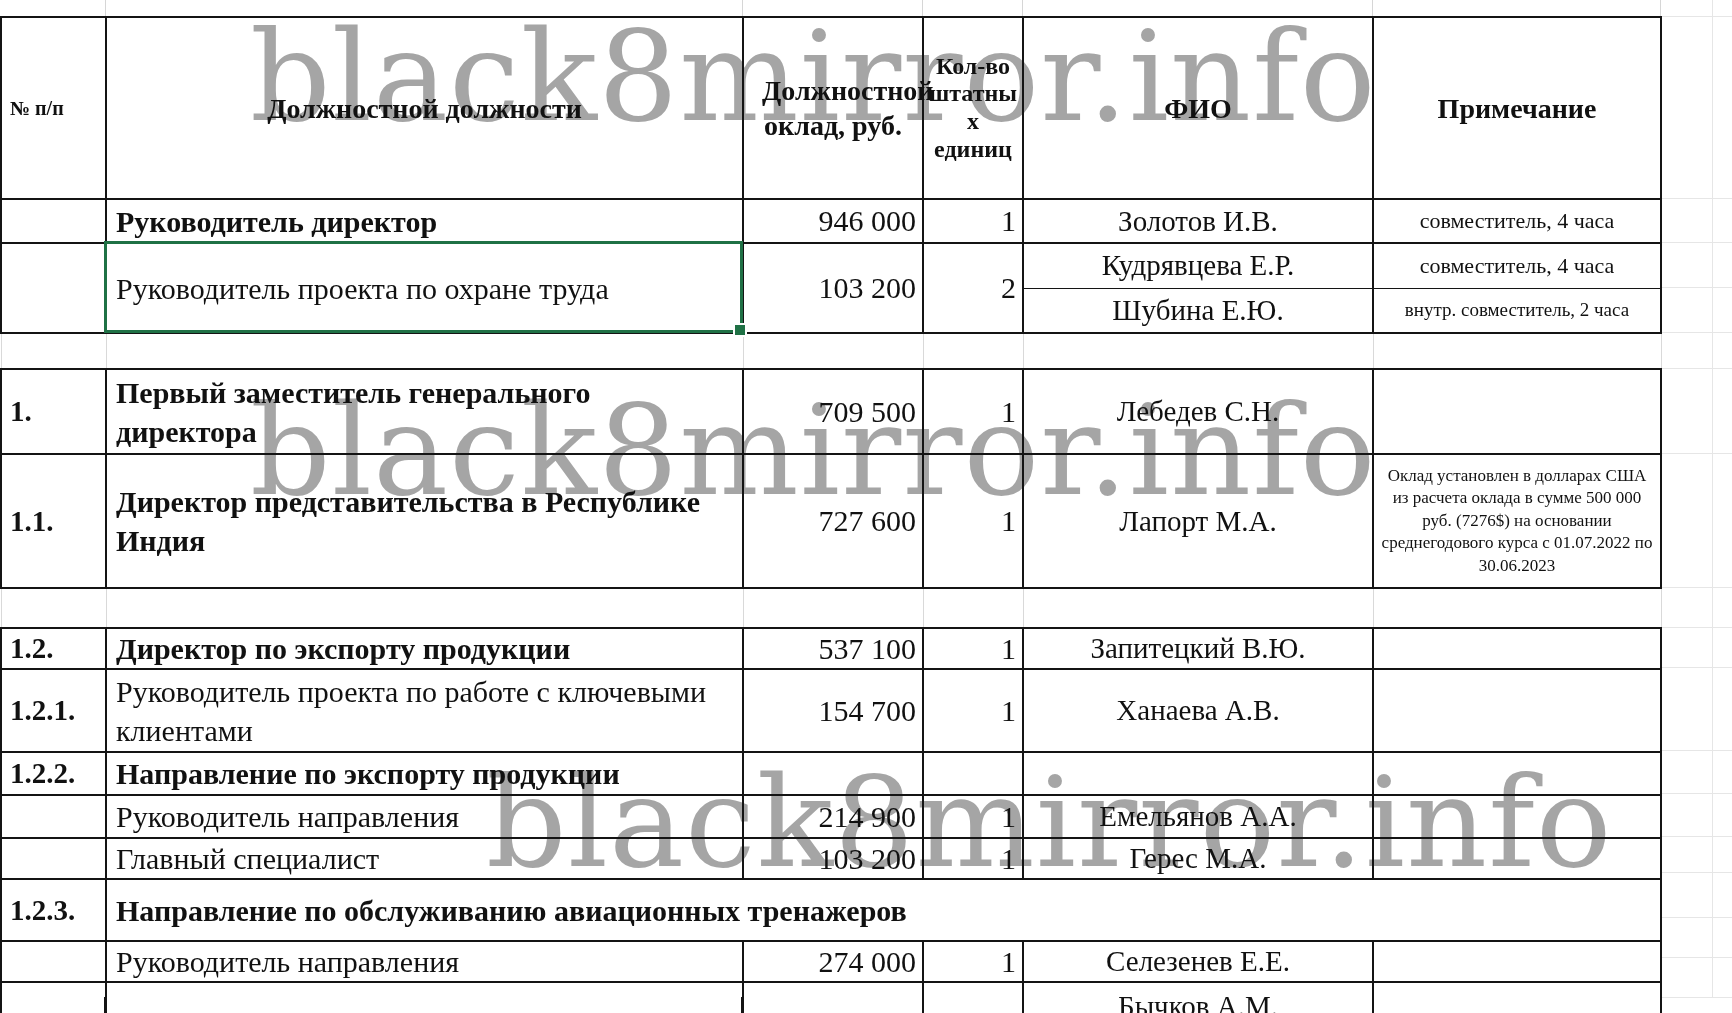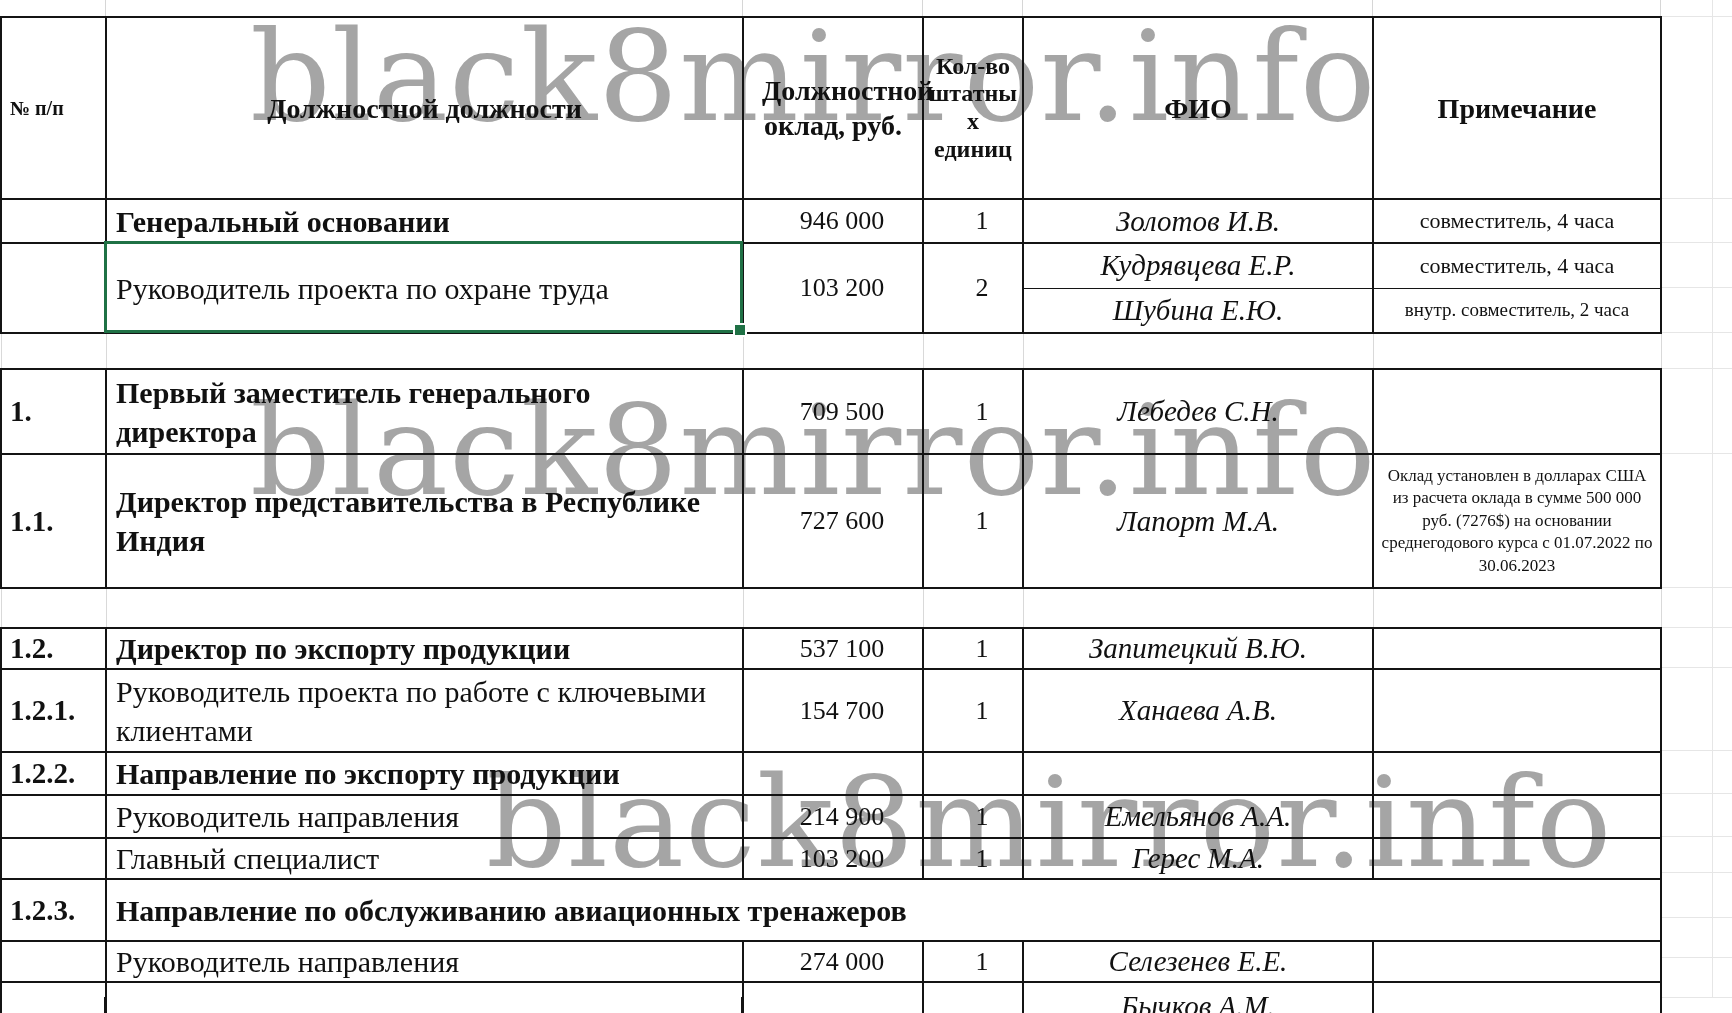--- a/index.html
+++ b/index.html
@@ -19,22 +19,22 @@
     position:absolute;top:16px;left:0;z-index:2;width:1660px;
     border-collapse:collapse;table-layout:fixed;background:transparent;
   }
   .sheet th,.sheet td{border:2px solid #141414;padding:0 6px;vertical-align:middle;overflow:visible;}
   .sheet th{font-weight:bold;font-size:28px;text-align:center;line-height:1.25;}
   th.th-num{font-size:20px;text-align:left;padding-left:8px;}
   th.th-salary{padding:0 18px;}
   th.th-count{font-size:24px;white-space:pre-line;padding:0 2px;line-height:1.15;}
   td.num{font-weight:bold;font-size:29px;text-align:left;padding-left:8px;}
   td.pos{font-size:30px;text-align:left;padding-left:9px;white-space:pre-line;line-height:1.3;}
-  td.val{font-size:26px;text-align:center;padding-left:24px;}
-  td.fio{font-size:29px;text-align:center;font-style:italic;}
+  td.val{font-size:30px;text-align:right;padding-left:24px;}
+  td.fio{font-size:29px;text-align:center;}
   td.note{font-size:22px;text-align:center;}
   td.note-sm{font-size:19px;}
   td.note-tiny{font-size:17px;line-height:1.32;padding:10px 6px;}
   .bold{font-weight:bold;}
   td.overflow-pos{white-space:nowrap;}
   tr.sep td{border:1px solid #d9d9d9;border-top:none;border-bottom:none;background:transparent;}
   .sub-top{border-bottom-width:1px !important;}
   .sub-bot{border-top-width:1px !important;}
   
   .selection{
@@ -75,21 +75,21 @@
 штатны
 х
 единиц</th>
         <th>ФИО</th>
         <th>Примечание</th>
       </tr>
     </thead>
     <tbody>
       <tr style="height:44px">
         <td class="num"></td>
-        <td class="pos bold">Генеральный основании</td>
+        <td class="pos bold">Руководитель директор</td>
         <td class="val">946 000</td>
         <td class="val">1</td>
         <td class="fio">Золотов И.В.</td>
         <td class="note">совместитель, 4 часа</td>
       </tr>
       <tr style="height:45px">
         <td class="num" rowspan="2"></td>
         <td class="pos" rowspan="2">Руководитель проекта по охране труда</td>
         <td class="val" rowspan="2">103 200</td>
         <td class="val" rowspan="2">2</td>

